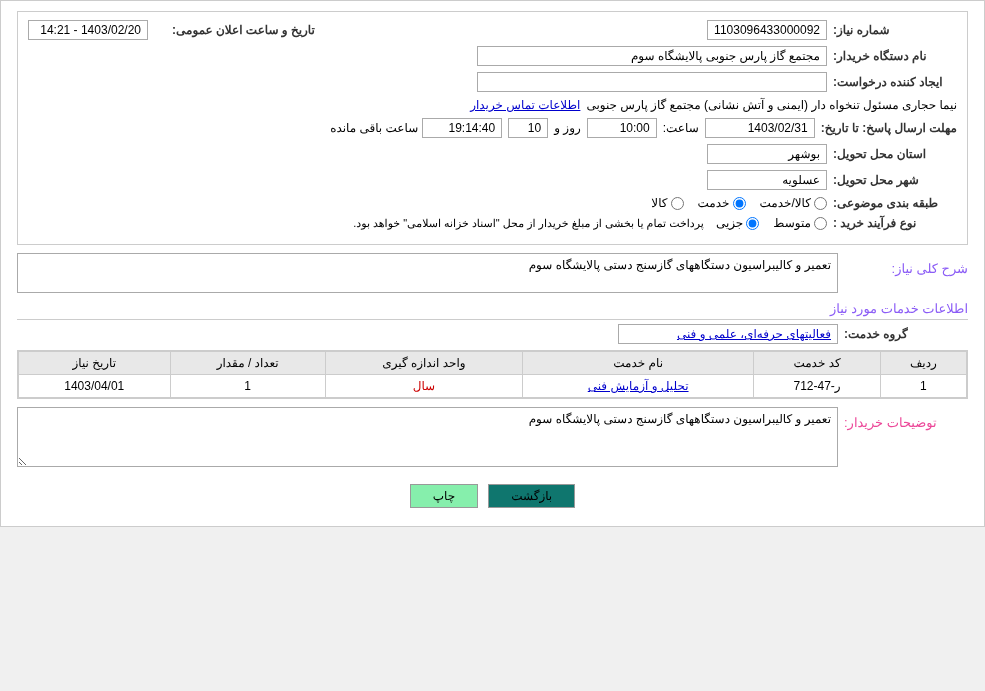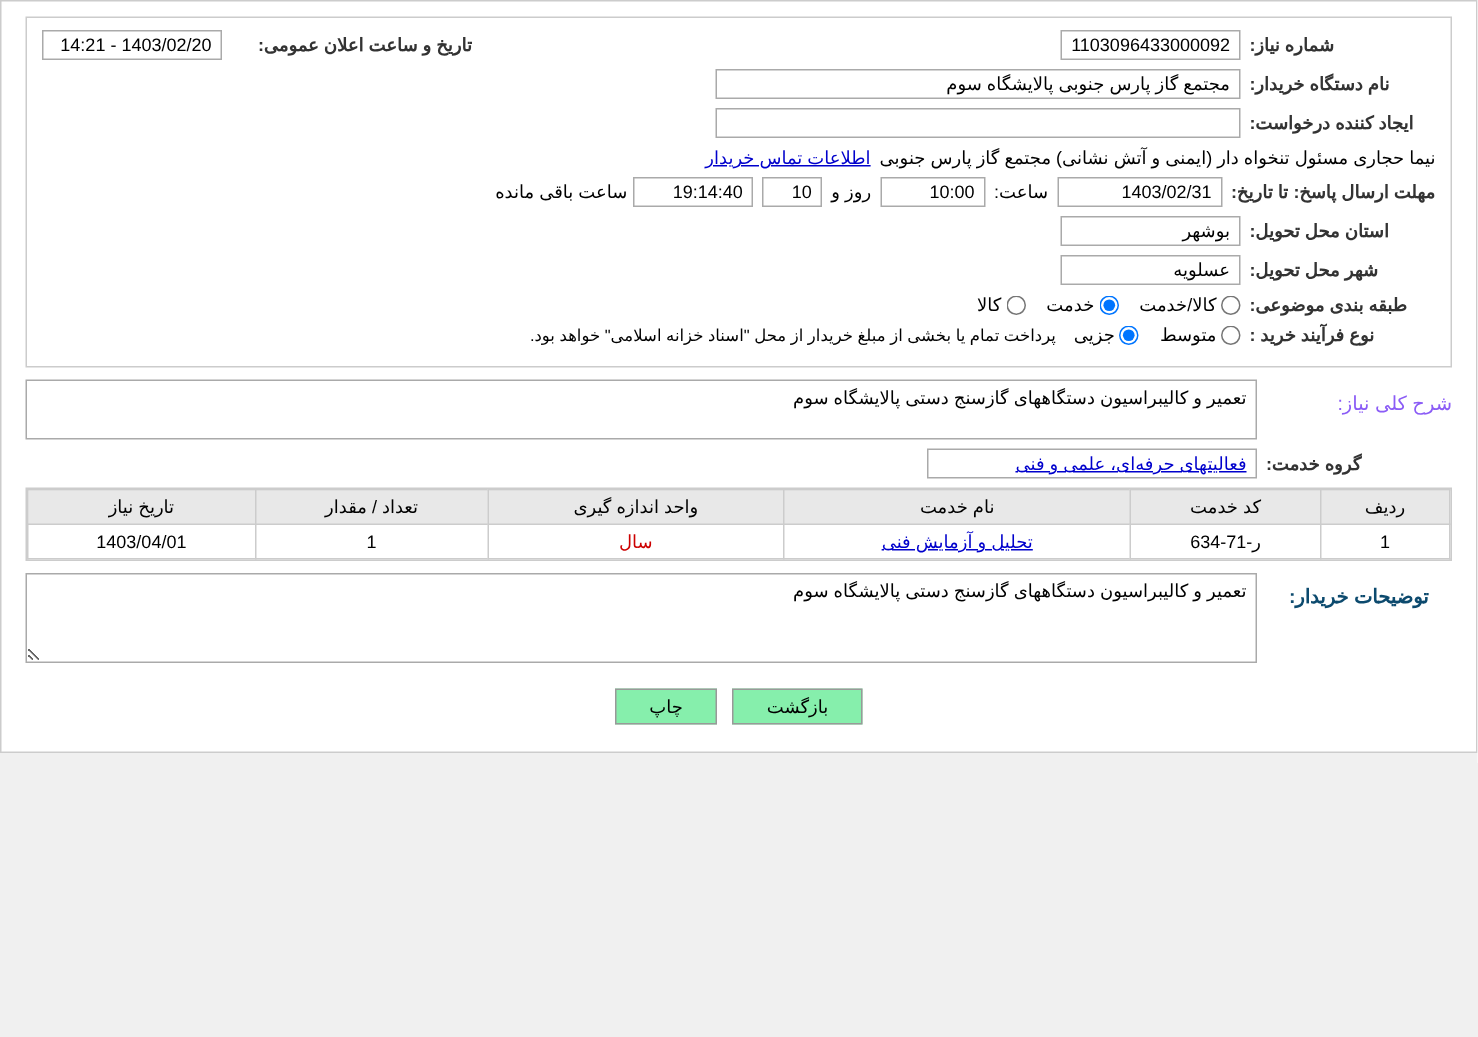--- a/index.html
+++ b/index.html
@@ -113,45 +113,45 @@
       min-height: 60px;
       width: 100%;
       padding: 4px 6px;
       background: #fff;
       text-align: right;
       direction: rtl;
       font-family: Tahoma, Arial, sans-serif;
       font-size: 12px;
     }
     .desc-label {
-      font-weight: bold;
-      color: #0c4a6e;
+      font-weight: normal;
+      color: #ec4899;
       min-width: 130px;
-      text-align: center;
+      text-align: left;
       padding-left: 6px;
     }
     .button-row {
       display: flex;
       justify-content: center;
       gap: 10px;
       margin: 14px 0 8px 0;
     }
     .btn {
       padding: 4px 22px;
       border: 1px solid #999;
       cursor: pointer;
       font-family: Tahoma, Arial, sans-serif;
       font-size: 12px;
       background: #f5f5f5;
     }
     .btn-print {
       background: #86efac;
     }
     .btn-back {
-      background: #86efac;
+      background: #0f766e;
     }
     .shrh-row {
       display: flex;
       align-items: flex-start;
       margin-bottom: 6px;
     }
     .shrh-box {
       border: 1px solid #aaa;
       min-height: 40px;
       flex: 1;
@@ -250,20 +250,21 @@
 
     </div>
 
     <div class="form-row shrh-row">
       <span class="section-title" style="min-width:130px; border-bottom:none;">شرح کلی نیاز:</span>
       <div class="shrh-box">
         <span>تعمیر و کالیبراسیون دستگاههای گازسنج دستی پالایشگاه سوم</span>
       </div>
     </div>
 
+    <div class="section-title">اطلاعات خدمات مورد نیاز</div>
 
     <div class="form-row">
       <span class="label">گروه خدمت:</span>
       <div class="value-box medium">
         <span class="link-blue">فعالیتهای حرفه‌ای، علمی و فنی</span>
       </div>
     </div>
 
     <div class="table-container">
       <table>
@@ -273,21 +274,21 @@
             <th>کد خدمت</th>
             <th>نام خدمت</th>
             <th>واحد اندازه گیری</th>
             <th>تعداد / مقدار</th>
             <th>تاریخ نیاز</th>
           </tr>
         </thead>
         <tbody id="services-tbody">
         <tr>
         <td>1</td>
-        <td>ر-71-634</td>
+        <td>ر-47-712</td>
         <td class="service-name">تحلیل و آزمایش فنی</td>
         <td class="unit">سال</td>
         <td>1</td>
         <td>1403/04/01</td>
       </tr>
           </tbody>
       </table>
     </div>
 
     <div class="form-row" style="align-items:flex-start; margin-top:8px;">

